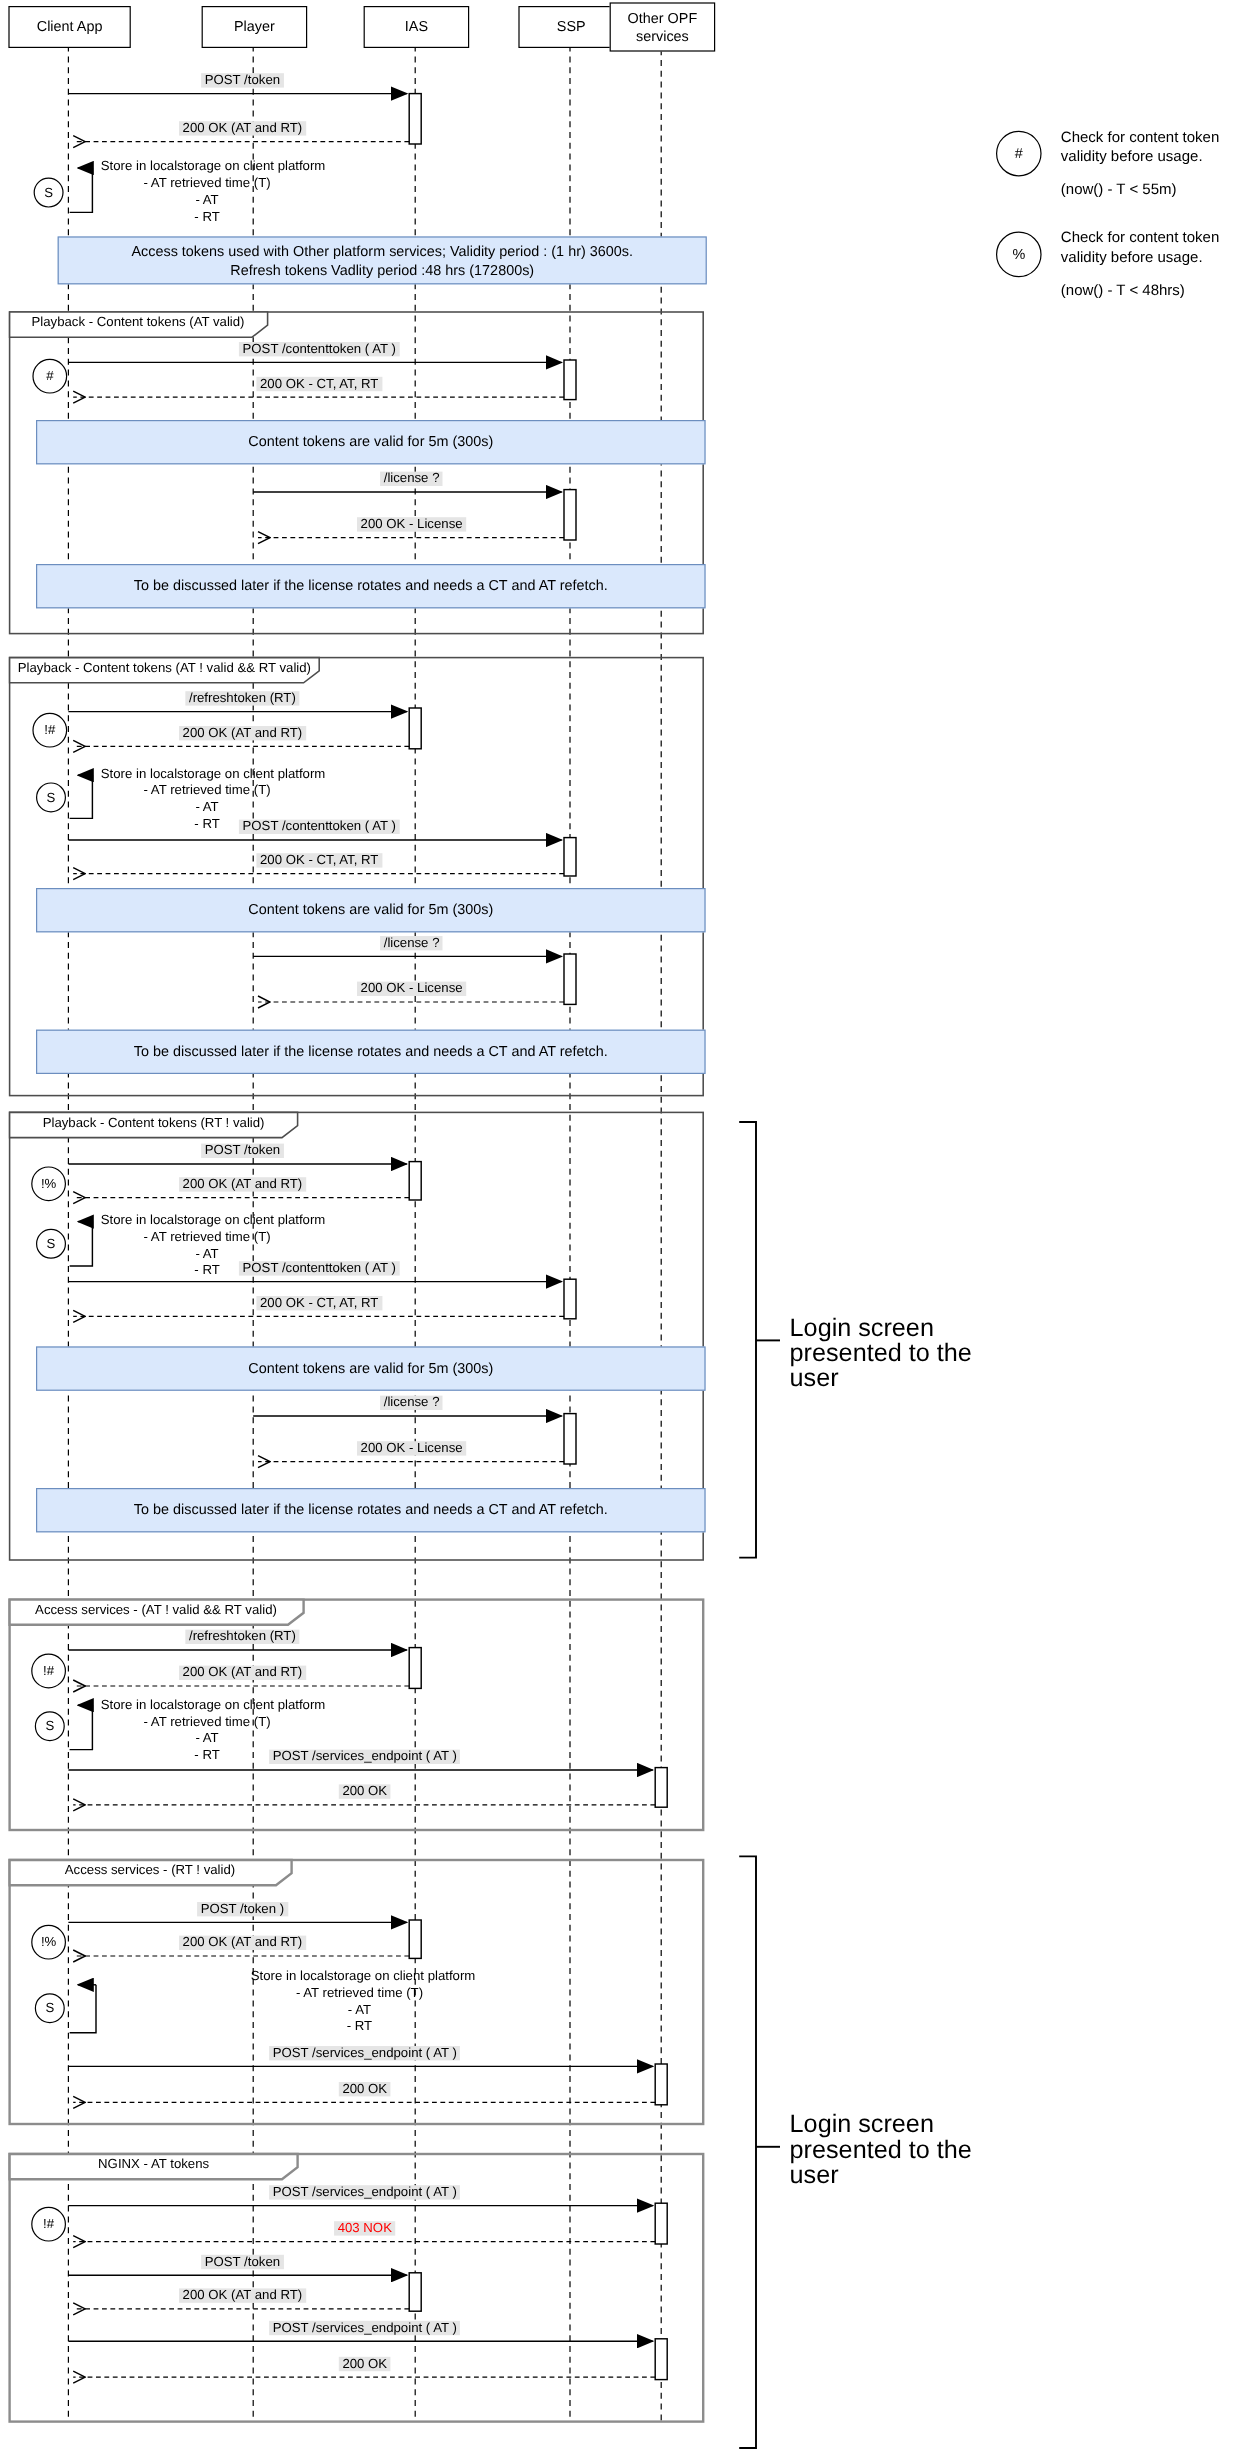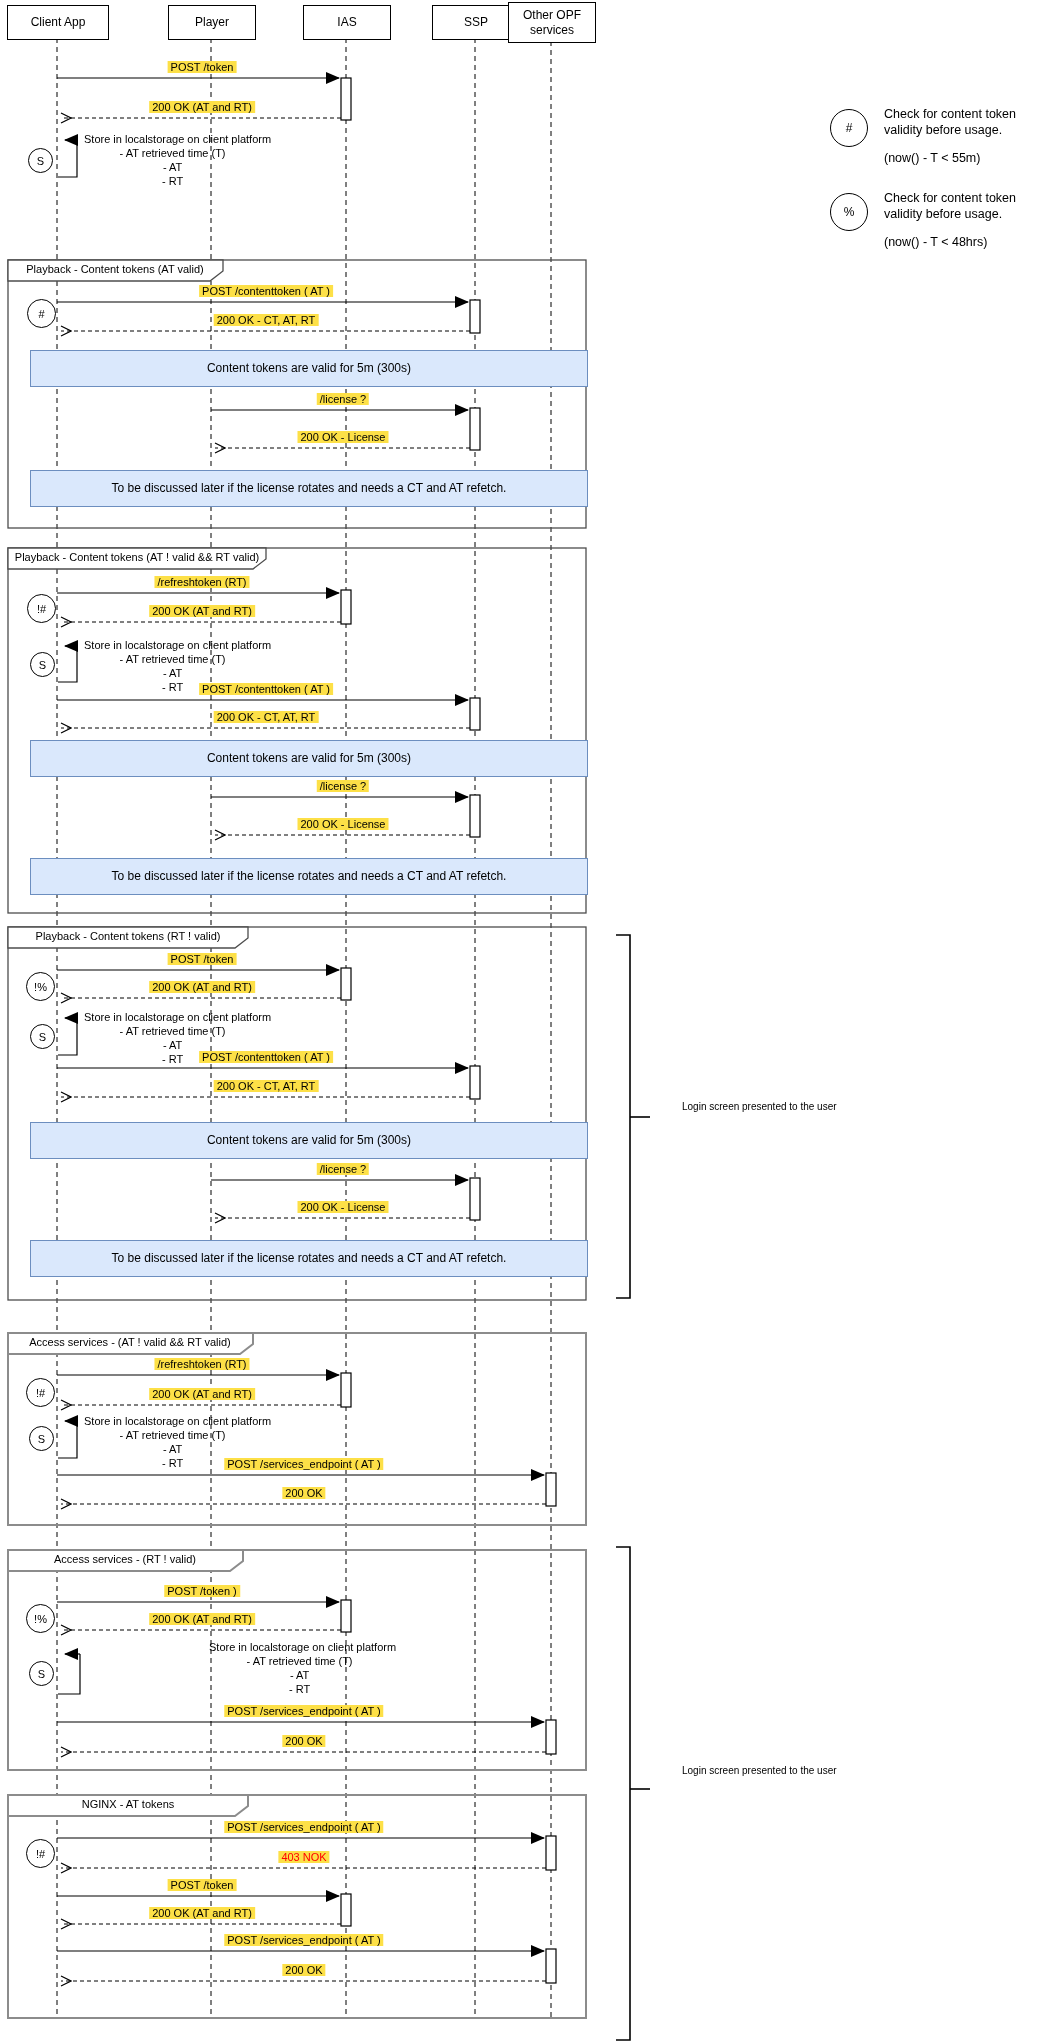--- a/index.html
+++ b/index.html
@@ -1,32 +1,32 @@
 <!DOCTYPE html>
 <html><head>
 <meta charset="utf-8">
 <style>
   html,body{margin:0;padding:0;background:#fff;font-family:"Liberation Sans",sans-serif;color:#000;}
   .stage{position:relative;width:1047px;height:2044px;background:#fff;overflow:hidden;text-decoration:underline;}
   svg.layer{position:absolute;left:0;top:0;}
   .pbox{position:absolute;background:#fff;border:1px solid #000;display:flex;align-items:center;justify-content:center;
         font-size:12px;text-align:center;line-height:1.2;}
-  .mlbl{position:absolute;transform:translateX(-50%);font-size:11px;background:#fde047;padding:0 3px;white-space:nowrap;}
+  .mlbl{position:absolute;transform:translateX(-50%);font-size:11px;background:#e5e5e5;padding:0 3px;white-space:nowrap;}
   .note{position:absolute;background:#dae8fc;border:1px solid #6c8ebf;display:flex;flex-direction:column;
         align-items:center;justify-content:center;font-size:12px;text-align:center;line-height:1.35;}
   .circle{position:absolute;border:1px solid #000;border-radius:50%;background:#fff;display:flex;
           align-items:center;justify-content:center;}
   .c27{width:27px;height:27px;font-size:11px;}
   .c23{width:23px;height:23px;font-size:11px;}
   .c36{width:36px;height:36px;font-size:12px;}
   .ftitle{position:absolute;transform:translateX(-50%);font-size:11px;white-space:nowrap;}
   .store{position:absolute;font-size:11px;line-height:14px;white-space:nowrap;text-align:center;}
   .store .t{padding-left:10px;}
   .legendtxt{position:absolute;font-size:12.5px;line-height:16px;}
-  .blabel{position:absolute;font-size:10px;line-height:21px;width:175px;margin-left:24px;}
+  .blabel{position:absolute;font-size:21px;line-height:21px;width:175px;}
   .red{color:#ff0000;}
 </style>
 </head>
 <body>
 
 <div class="stage">
 
   <svg class="layer" width="1047" height="2044" viewBox="0 0 1047 2044">
     <defs>
       <marker id="mF" markerWidth="12" markerHeight="10" refX="11" refY="5" orient="auto">
@@ -154,20 +154,24 @@
       <span>Other OPF services</span>
     </div>
 
   <div class="ftitle" style="left:115px;top:263px;">Playback - Content tokens (AT valid)</div>
   <div class="ftitle" style="left:137px;top:551px;">Playback - Content tokens (AT ! valid &amp;&amp; RT valid)</div>
   <div class="ftitle" style="left:128px;top:930px;">Playback - Content tokens (RT ! valid)</div>
   <div class="ftitle" style="left:130px;top:1336px;">Access services - (AT ! valid &amp;&amp; RT valid)</div>
   <div class="ftitle" style="left:125px;top:1553px;">Access services - (RT ! valid)</div>
   <div class="ftitle" style="left:128px;top:1798px;">NGINX - AT tokens</div>
 
+  <div class="note" style="left:48px;top:197px;width:539px;height:38px;">
+    <div>Access tokens used with Other platform services; Validity period : (1 hr) 3600s.</div>
+    <div>Refresh tokens Vadlity period :48 hrs (172800s)</div>
+  </div>
   <div class="note" style="left:30px;top:350px;width:556px;height:35px;">
       <div>Content tokens are valid for 5m (300s)</div>
     </div>
   <div class="note" style="left:30px;top:470px;width:556px;height:35px;">
       <div>To be discussed later if the license rotates and needs a CT and AT refetch.</div>
     </div>
   <div class="note" style="left:30px;top:740px;width:556px;height:35px;">
       <div>Content tokens are valid for 5m (300s)</div>
     </div>
   <div class="note" style="left:30px;top:858px;width:556px;height:35px;">

